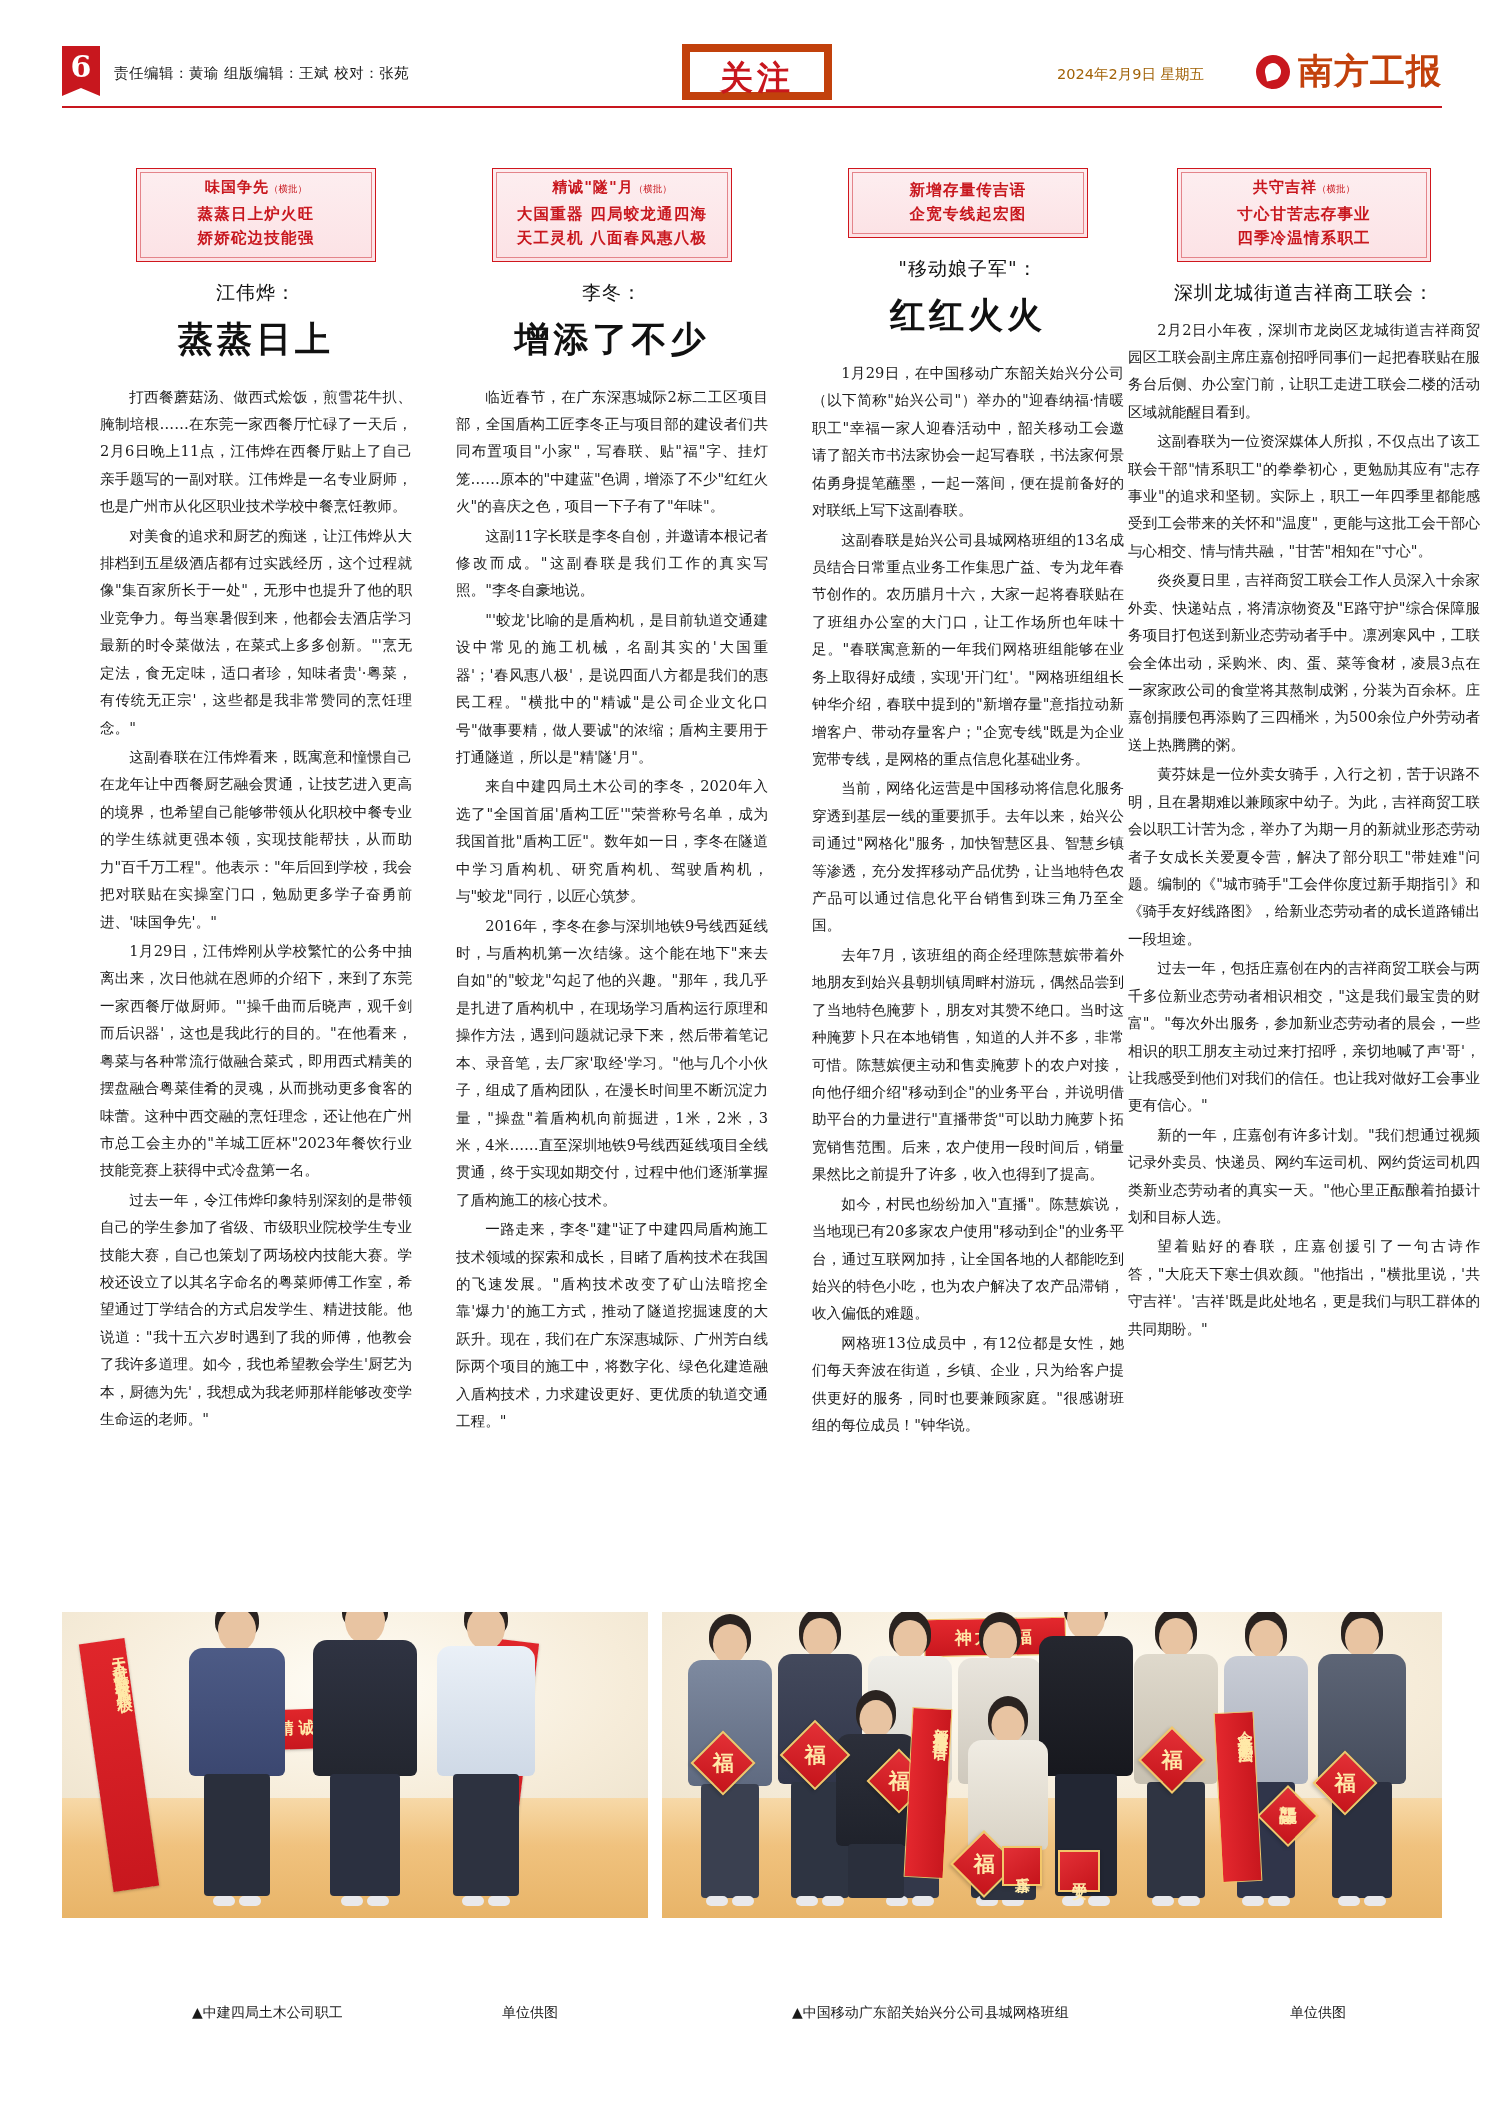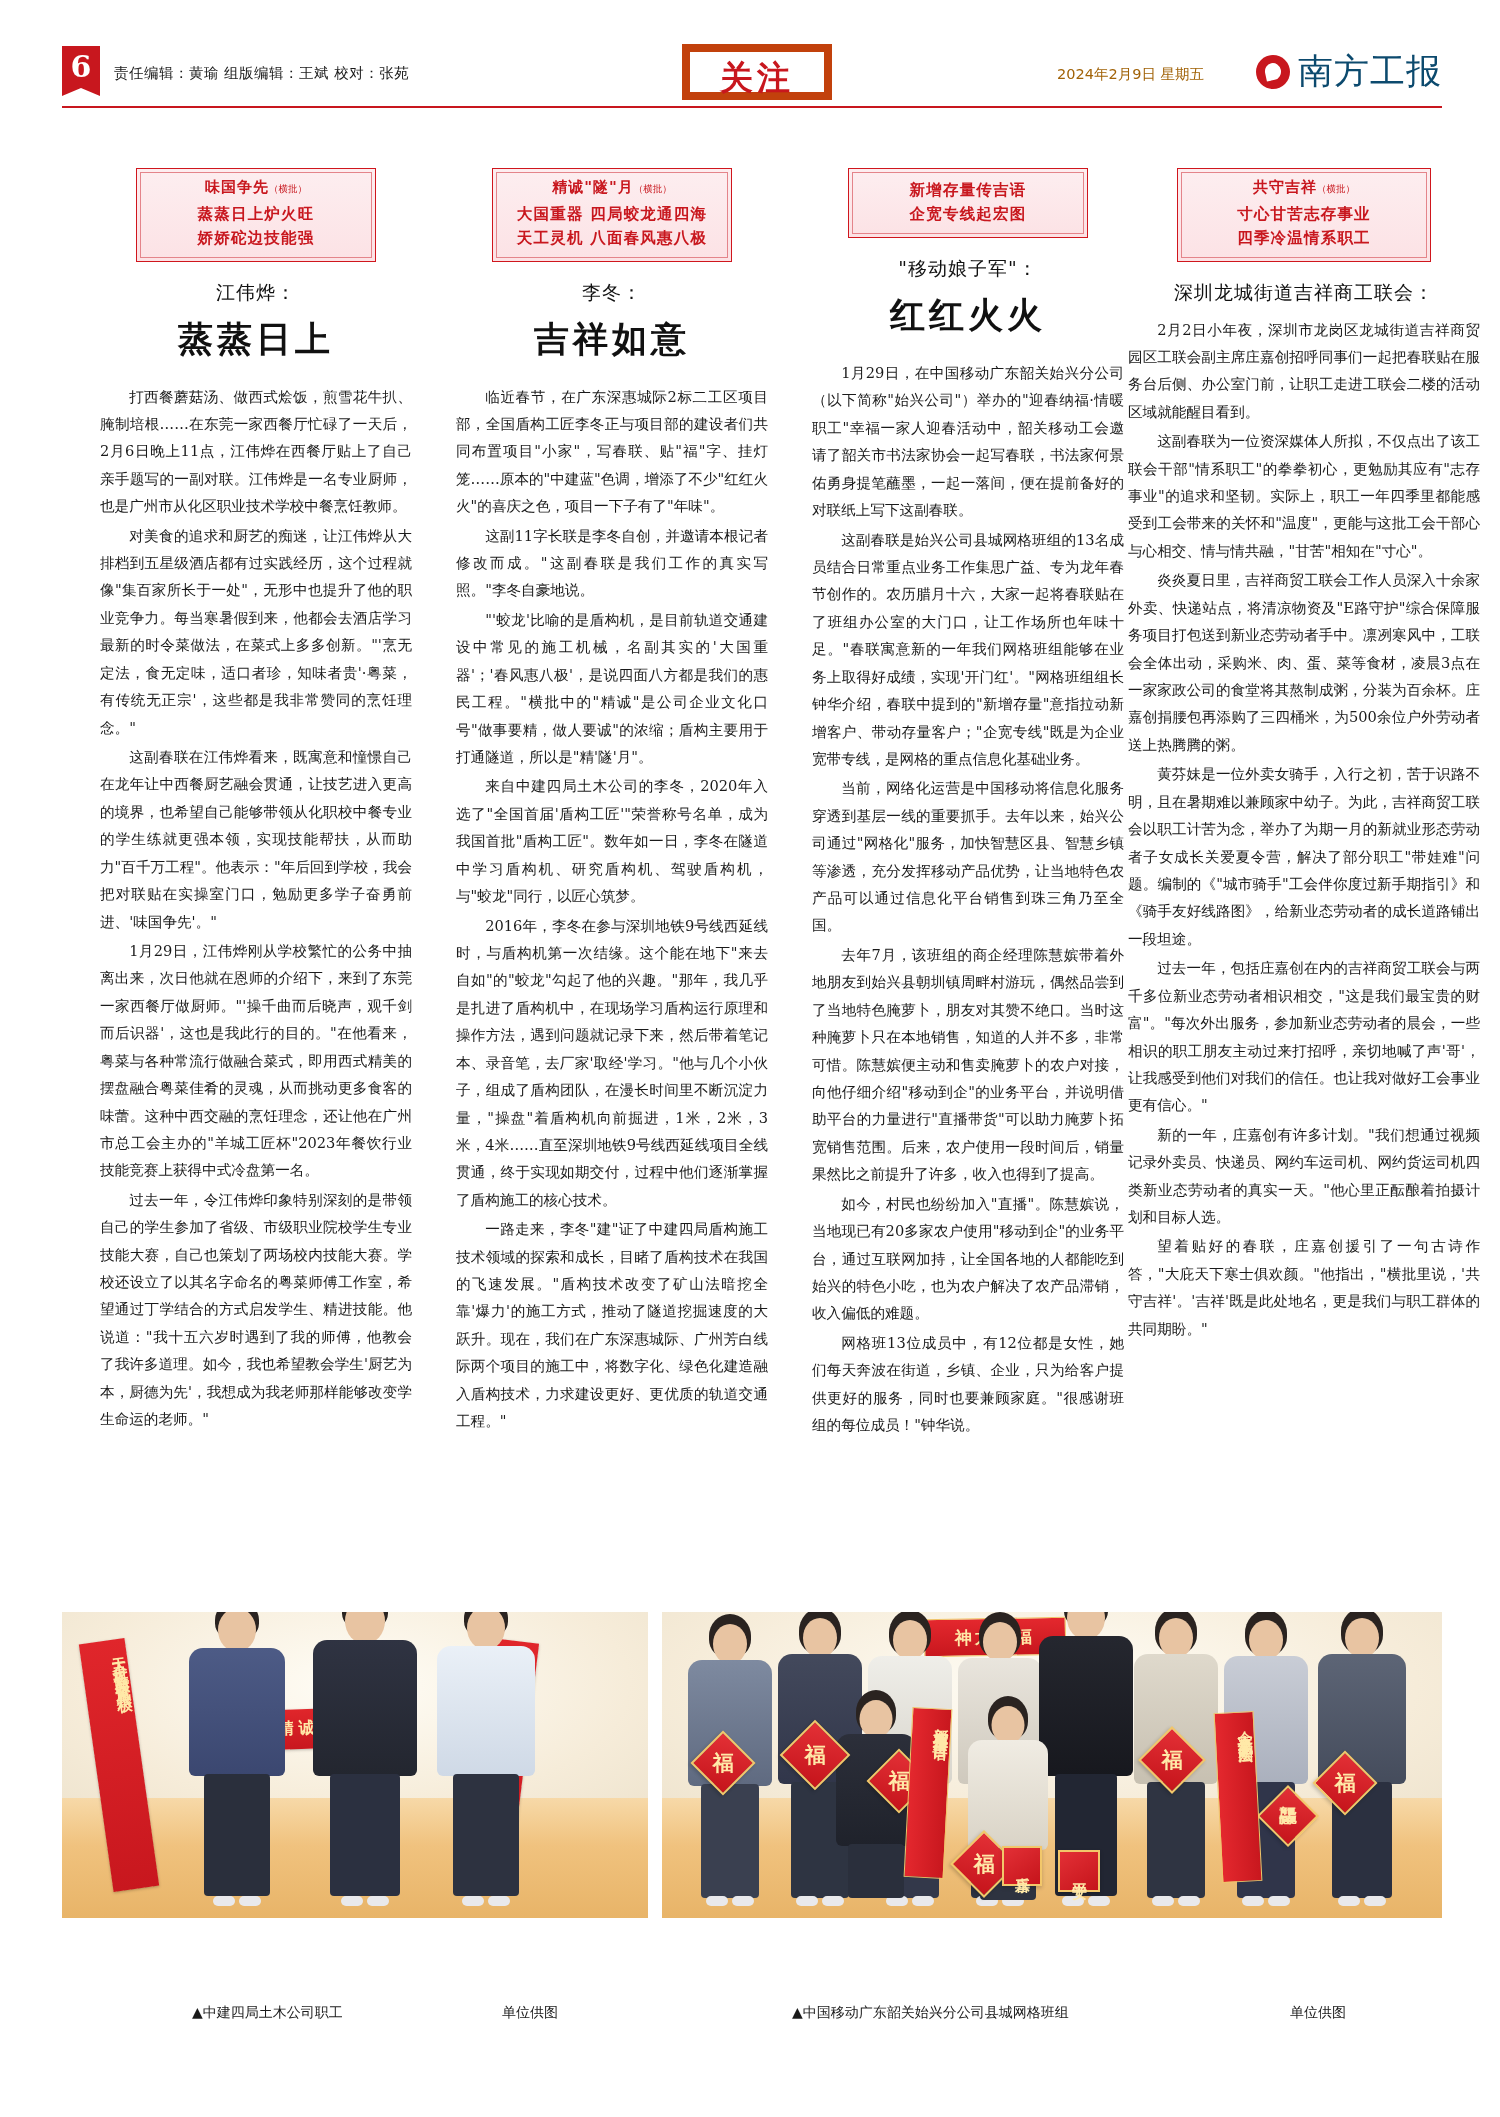--- a/index.html
+++ b/index.html
@@ -101,22 +101,22 @@
     content: "";
     position: absolute;
     left: 9px; top: 8px;
     width: 16px; height: 17px;
     border-radius: 50% 50% 50% 0;
     background: #fff;
     transform: rotate(-12deg);
   }
   .brand-name {
     font-size: 35px;
-    font-weight: normal;
-    color: #0c4a6e;
+    font-weight: bold;
+    color: #c2410c;
     font-family: "DejaVu Serif", "Liberation Serif", serif;
     letter-spacing: 1px;
     white-space: nowrap;
   }
   .rule {
     position: absolute;
     left: 62px;
     top: 106px;
     width: 1380px;
     height: 2px;
@@ -415,21 +415,21 @@
       </div>
     </div>
 
     <div class="col c1">
       <div class="plaque">
         <div class="hz"><span>精诚"隧"月</span><span class="small">（横批）</span></div>
         <div class="line">大国重器 四局蛟龙通四海</div>
         <div class="line">天工灵机 八面春风惠八极</div>
       </div>
       <div class="byline">李冬：</div>
-      <div class="headline">吉祥如意</div>
+      <div class="headline">增添了不少</div>
       <div class="body">
         <p>临近春节，在广东深惠城际2标二工区项目部，全国盾构工匠李冬正与项目部的建设者们共同布置项目"小家"，写春联、贴"福"字、挂灯笼……原本的"中建蓝"色调，增添了不少"红红火火"的喜庆之色，项目一下子有了"年味"。</p>
         <p>这副11字长联是李冬自创，并邀请本根记者修改而成。"这副春联是我们工作的真实写照。"李冬自豪地说。</p>
         <p>"'蛟龙'比喻的是盾构机，是目前轨道交通建设中常见的施工机械，名副其实的'大国重器'；'春风惠八极'，是说四面八方都是我们的惠民工程。"横批中的"精诚"是公司企业文化口号"做事要精，做人要诚"的浓缩；盾构主要用于打通隧道，所以是"精'隧'月"。</p>
         <p>来自中建四局土木公司的李冬，2020年入选了"全国首届'盾构工匠'"荣誉称号名单，成为我国首批"盾构工匠"。数年如一日，李冬在隧道中学习盾构机、研究盾构机、驾驶盾构机，与"蛟龙"同行，以匠心筑梦。</p>
         <p>2016年，李冬在参与深圳地铁9号线西延线时，与盾构机第一次结缘。这个能在地下"来去自如"的"蛟龙"勾起了他的兴趣。"那年，我几乎是扎进了盾构机中，在现场学习盾构运行原理和操作方法，遇到问题就记录下来，然后带着笔记本、录音笔，去厂家'取经'学习。"他与几个小伙子，组成了盾构团队，在漫长时间里不断沉淀力量，"操盘"着盾构机向前掘进，1米，2米，3米，4米……直至深圳地铁9号线西延线项目全线贯通，终于实现如期交付，过程中他们逐渐掌握了盾构施工的核心技术。</p>
         <p>一路走来，李冬"建"证了中建四局盾构施工技术领域的探索和成长，目睹了盾构技术在我国的飞速发展。"盾构技术改变了矿山法暗挖全靠'爆力'的施工方式，推动了隧道挖掘速度的大跃升。现在，我们在广东深惠城际、广州芳白线际两个项目的施工中，将数字化、绿色化建造融入盾构技术，力求建设更好、更优质的轨道交通工程。"</p>
       </div>
     </div>
 

